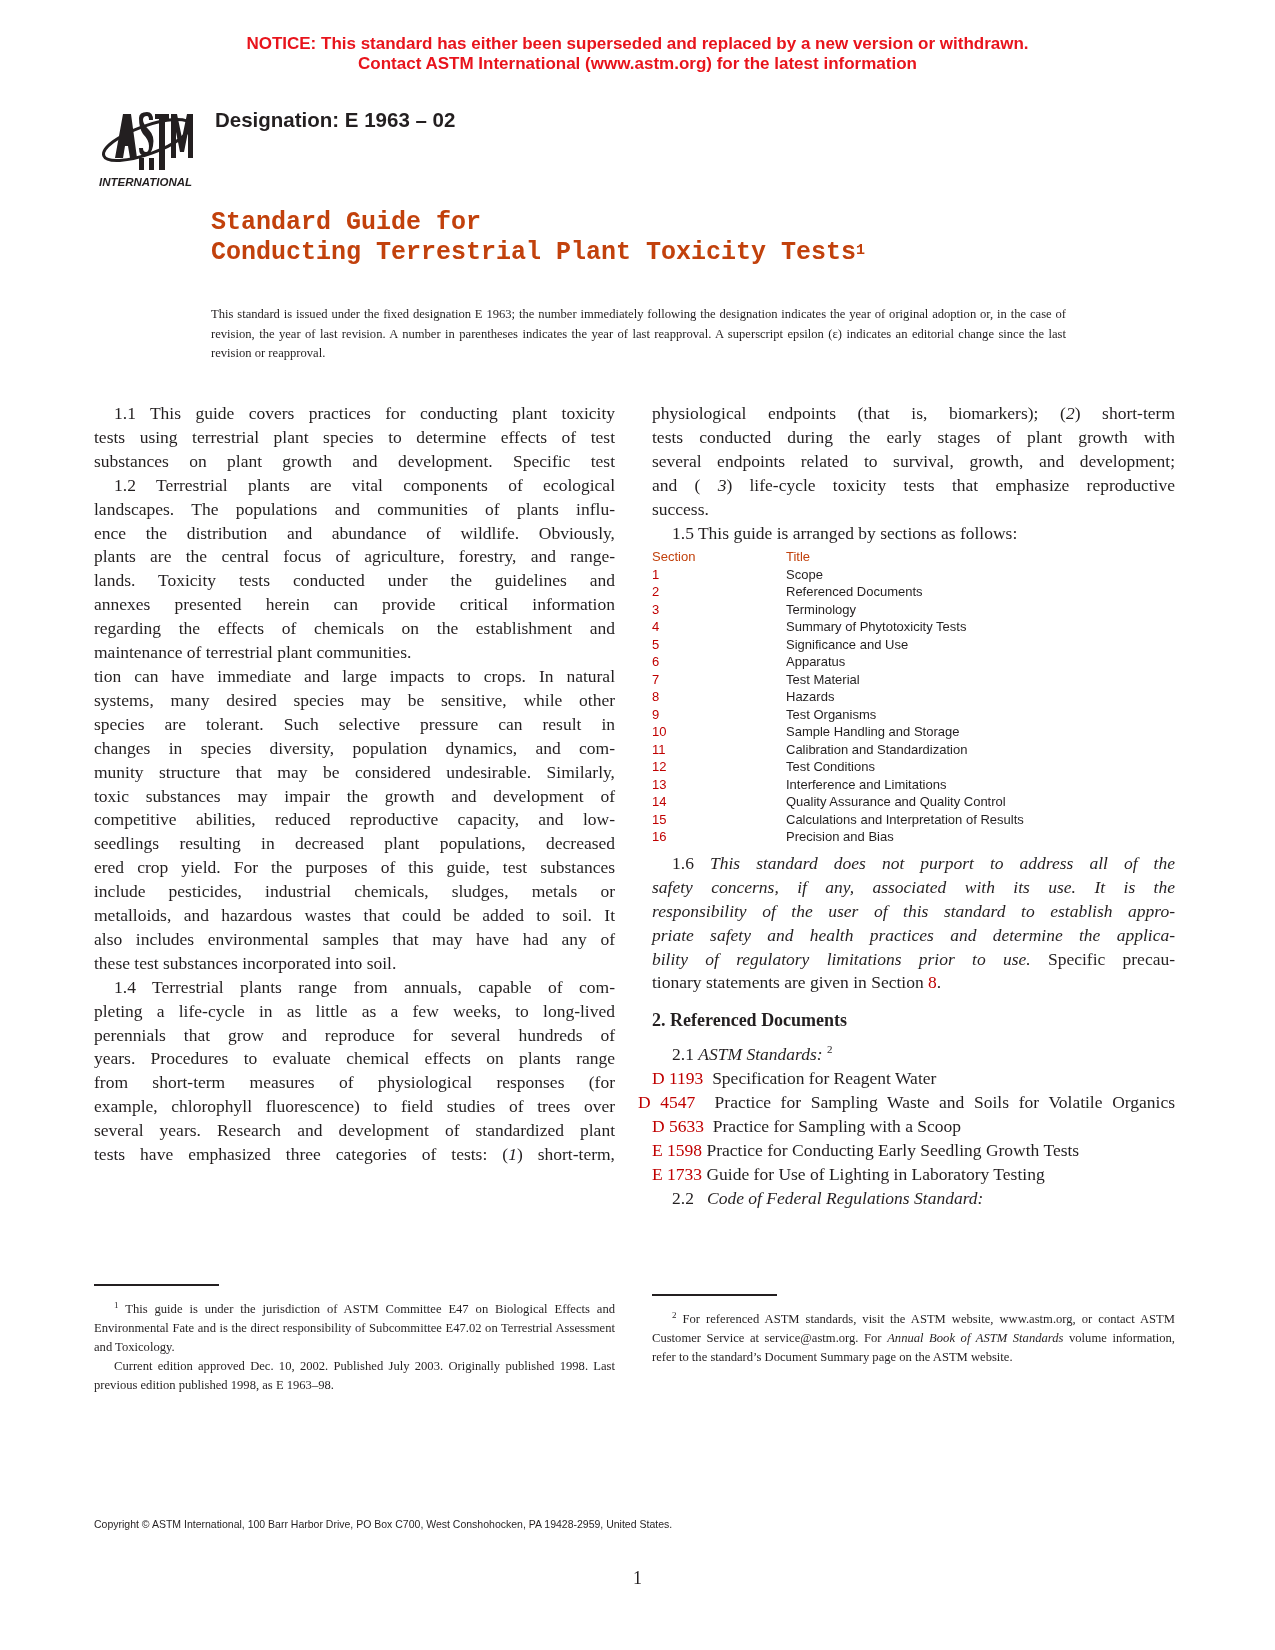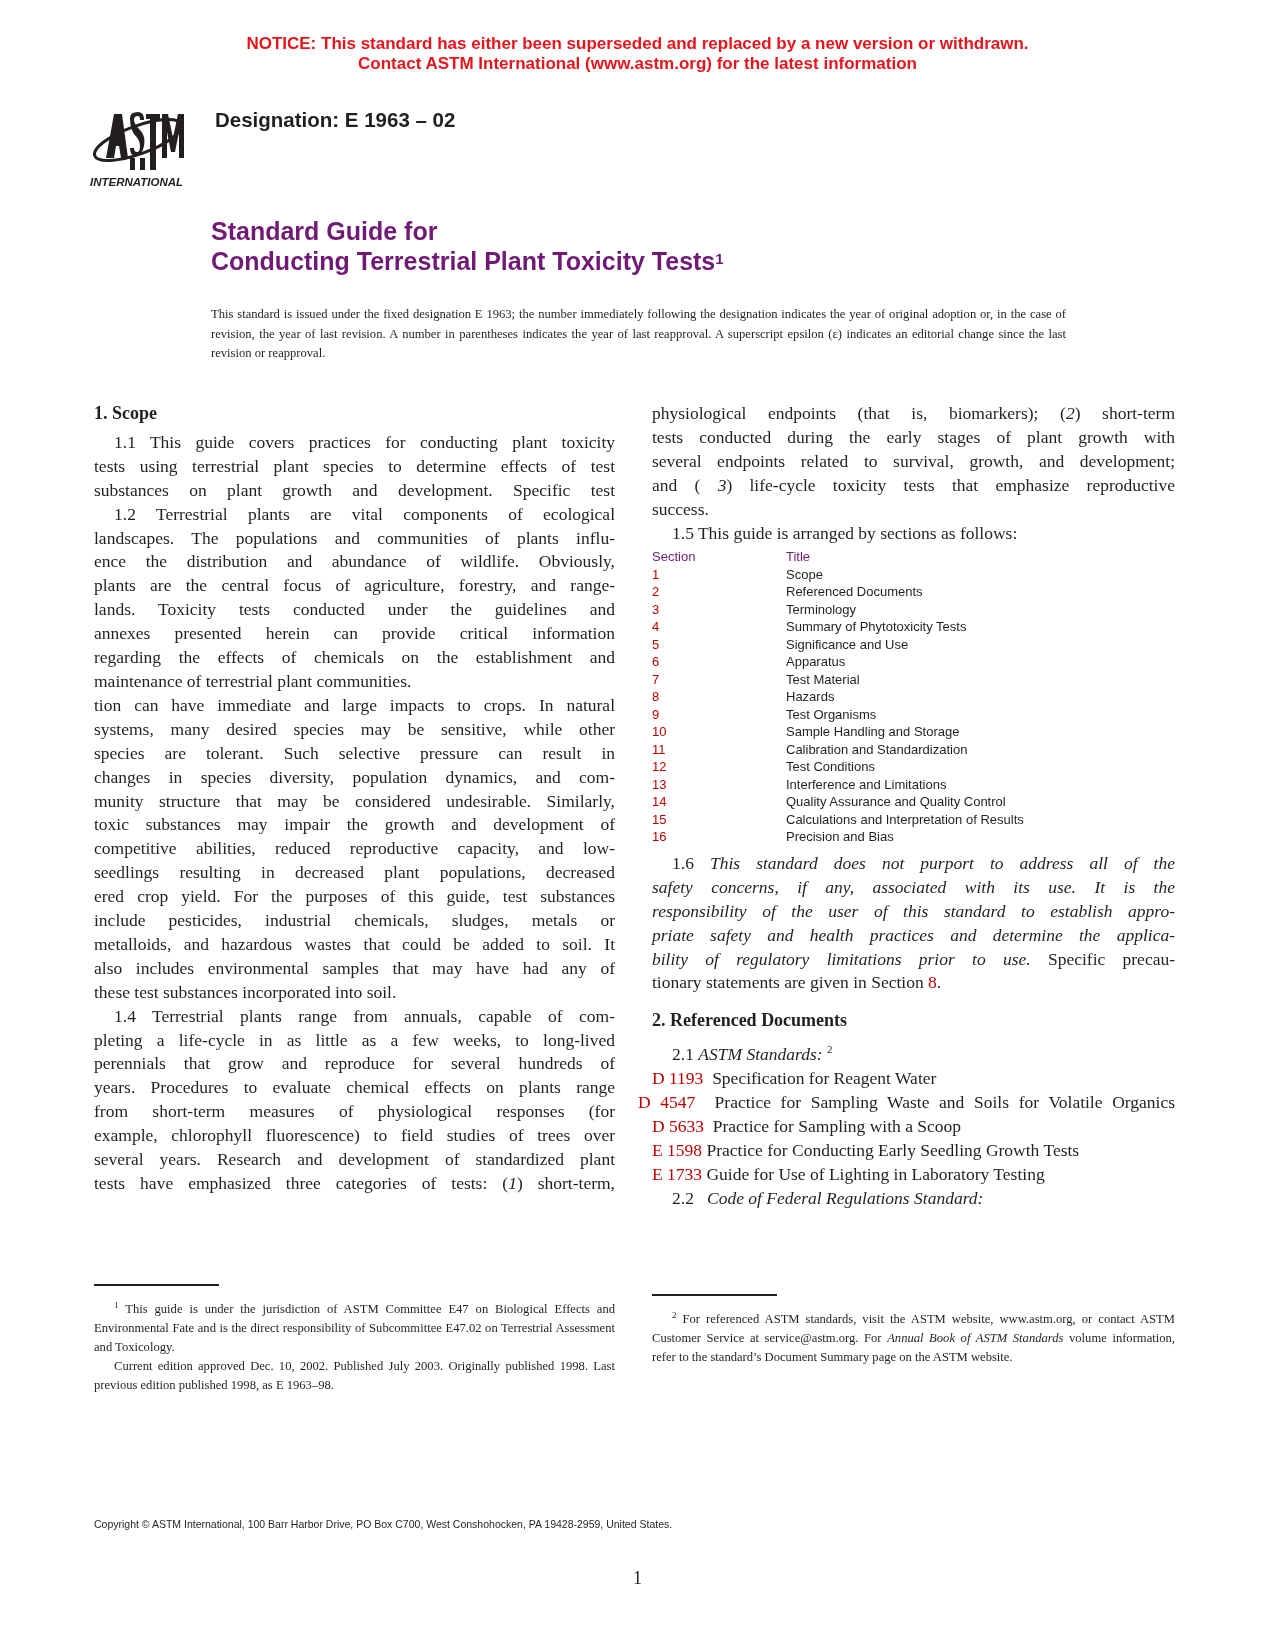--- a/index.html
+++ b/index.html
@@ -3,28 +3,28 @@
 <meta charset="utf-8">
 <style>
   html, body { margin: 0; padding: 0; background: #ffffff; }
   body { width: 1275px; height: 1650px; position: relative; overflow: hidden; color: #231f20; }
   .abs { position: absolute; }
   .notice {
     left: 0; width: 1275px; top: 34px; text-align: center;
     font-family: "Liberation Sans", sans-serif; font-weight: bold; font-size: 17px;
     color: #e8141c; line-height: 20px;
   }
-  .logo { left: 88px; top: 106px; width: 106px; height: 84px; }
+  .logo { left: 97px; top: 106px; width: 106px; height: 84px; }
   .designation {
     left: 215px; top: 108px; font-family: "Liberation Sans", sans-serif;
     font-weight: bold; font-size: 20.5px; color: #231f20;
   }
   .title {
-    left: 211px; top: 216px; font-family: Liberation Sans, sans-serif;
-    font-weight: bold; font-size: 25px; line-height: 30px; color: #701a75;
+    left: 211px; top: 208px; font-family: Liberation Mono, monospace;
+    font-weight: bold; font-size: 25px; line-height: 30px; color: #c2410c;
   }
   .title sup { font-size: 15px; vertical-align: top; position: relative; top: -2px; }
   .issuance {
     left: 211px; top: 305px; width: 855px;
     font-family: "Liberation Serif", serif; font-size: 12.6px; line-height: 19.5px;
     text-align: justify; color: #231f20;
   }
   .col {
     font-family: "Liberation Serif", serif; font-size: 17.5px; line-height: 23.9px;
     color: #231f20;
@@ -34,21 +34,21 @@
   .h { font-weight: bold; font-size: 18px; margin: 0 0 5px 0; }
   .p { text-align: justify; text-align-last: auto; }
   .line { display: block; text-align: justify; text-align-last: justify; white-space: nowrap; }
   .line.last { text-align-last: left; }
   .indent { padding-left: 20px; }
   .red { color: #c00000; }
   .it { font-style: italic; }
   .sec-table { font-family: "Liberation Sans", sans-serif; font-size: 13px; line-height: 17.5px; margin: 3px 0 6px 0; }
   .sec-row { display: flex; }
   .sec-num { width: 134px; }
-  .sec-hdr { color: #701a75; }
+  .sec-hdr { color: #c2410c; }
   .ref-item { padding-left: 14px; text-indent: -14px; }
   .fn-rule { width: 125px; height: 2px; background: #231f20; }
   .fn {
     font-family: "Liberation Serif", serif; font-size: 12.6px; line-height: 19px;
     text-align: justify; color: #231f20;
   }
   .fn sup { font-size: 9px; }
   .copyright {
     left: 94px; top: 1518px; font-family: "Liberation Sans", sans-serif;
     font-size: 10.5px; color: #231f20;
@@ -83,21 +83,20 @@
 <div class="abs designation">Designation: E 1963 – 02</div>
 
 <div class="abs title">
   <div>Standard Guide for</div>
   <div><span>Conducting Terrestrial Plant Toxicity Tests</span><sup>1</sup></div>
 </div>
 
 <div class="abs issuance">This standard is issued under the fixed designation E 1963; the number immediately following the designation indicates the year of original adoption or, in the case of revision, the year of last revision. A number in parentheses indicates the year of last reapproval. A superscript epsilon (ε) indicates an editorial change since the last revision or reapproval.</div>
 
 <div class="abs col col-left">
-  <div class="h">1.  Scope</div>
 
   <div>
     <span class="line indent">1.1  This guide covers practices for conducting plant toxicity</span>
     <span class="line">tests using terrestrial plant species to determine effects of test</span>
     <span class="line">substances on plant growth and development. Specific test</span>
   </div>
 
   <div>
     <span class="line indent">1.2 Terrestrial plants are vital components of ecological</span>
     <span class="line">landscapes. The populations and communities of plants influ-</span>

